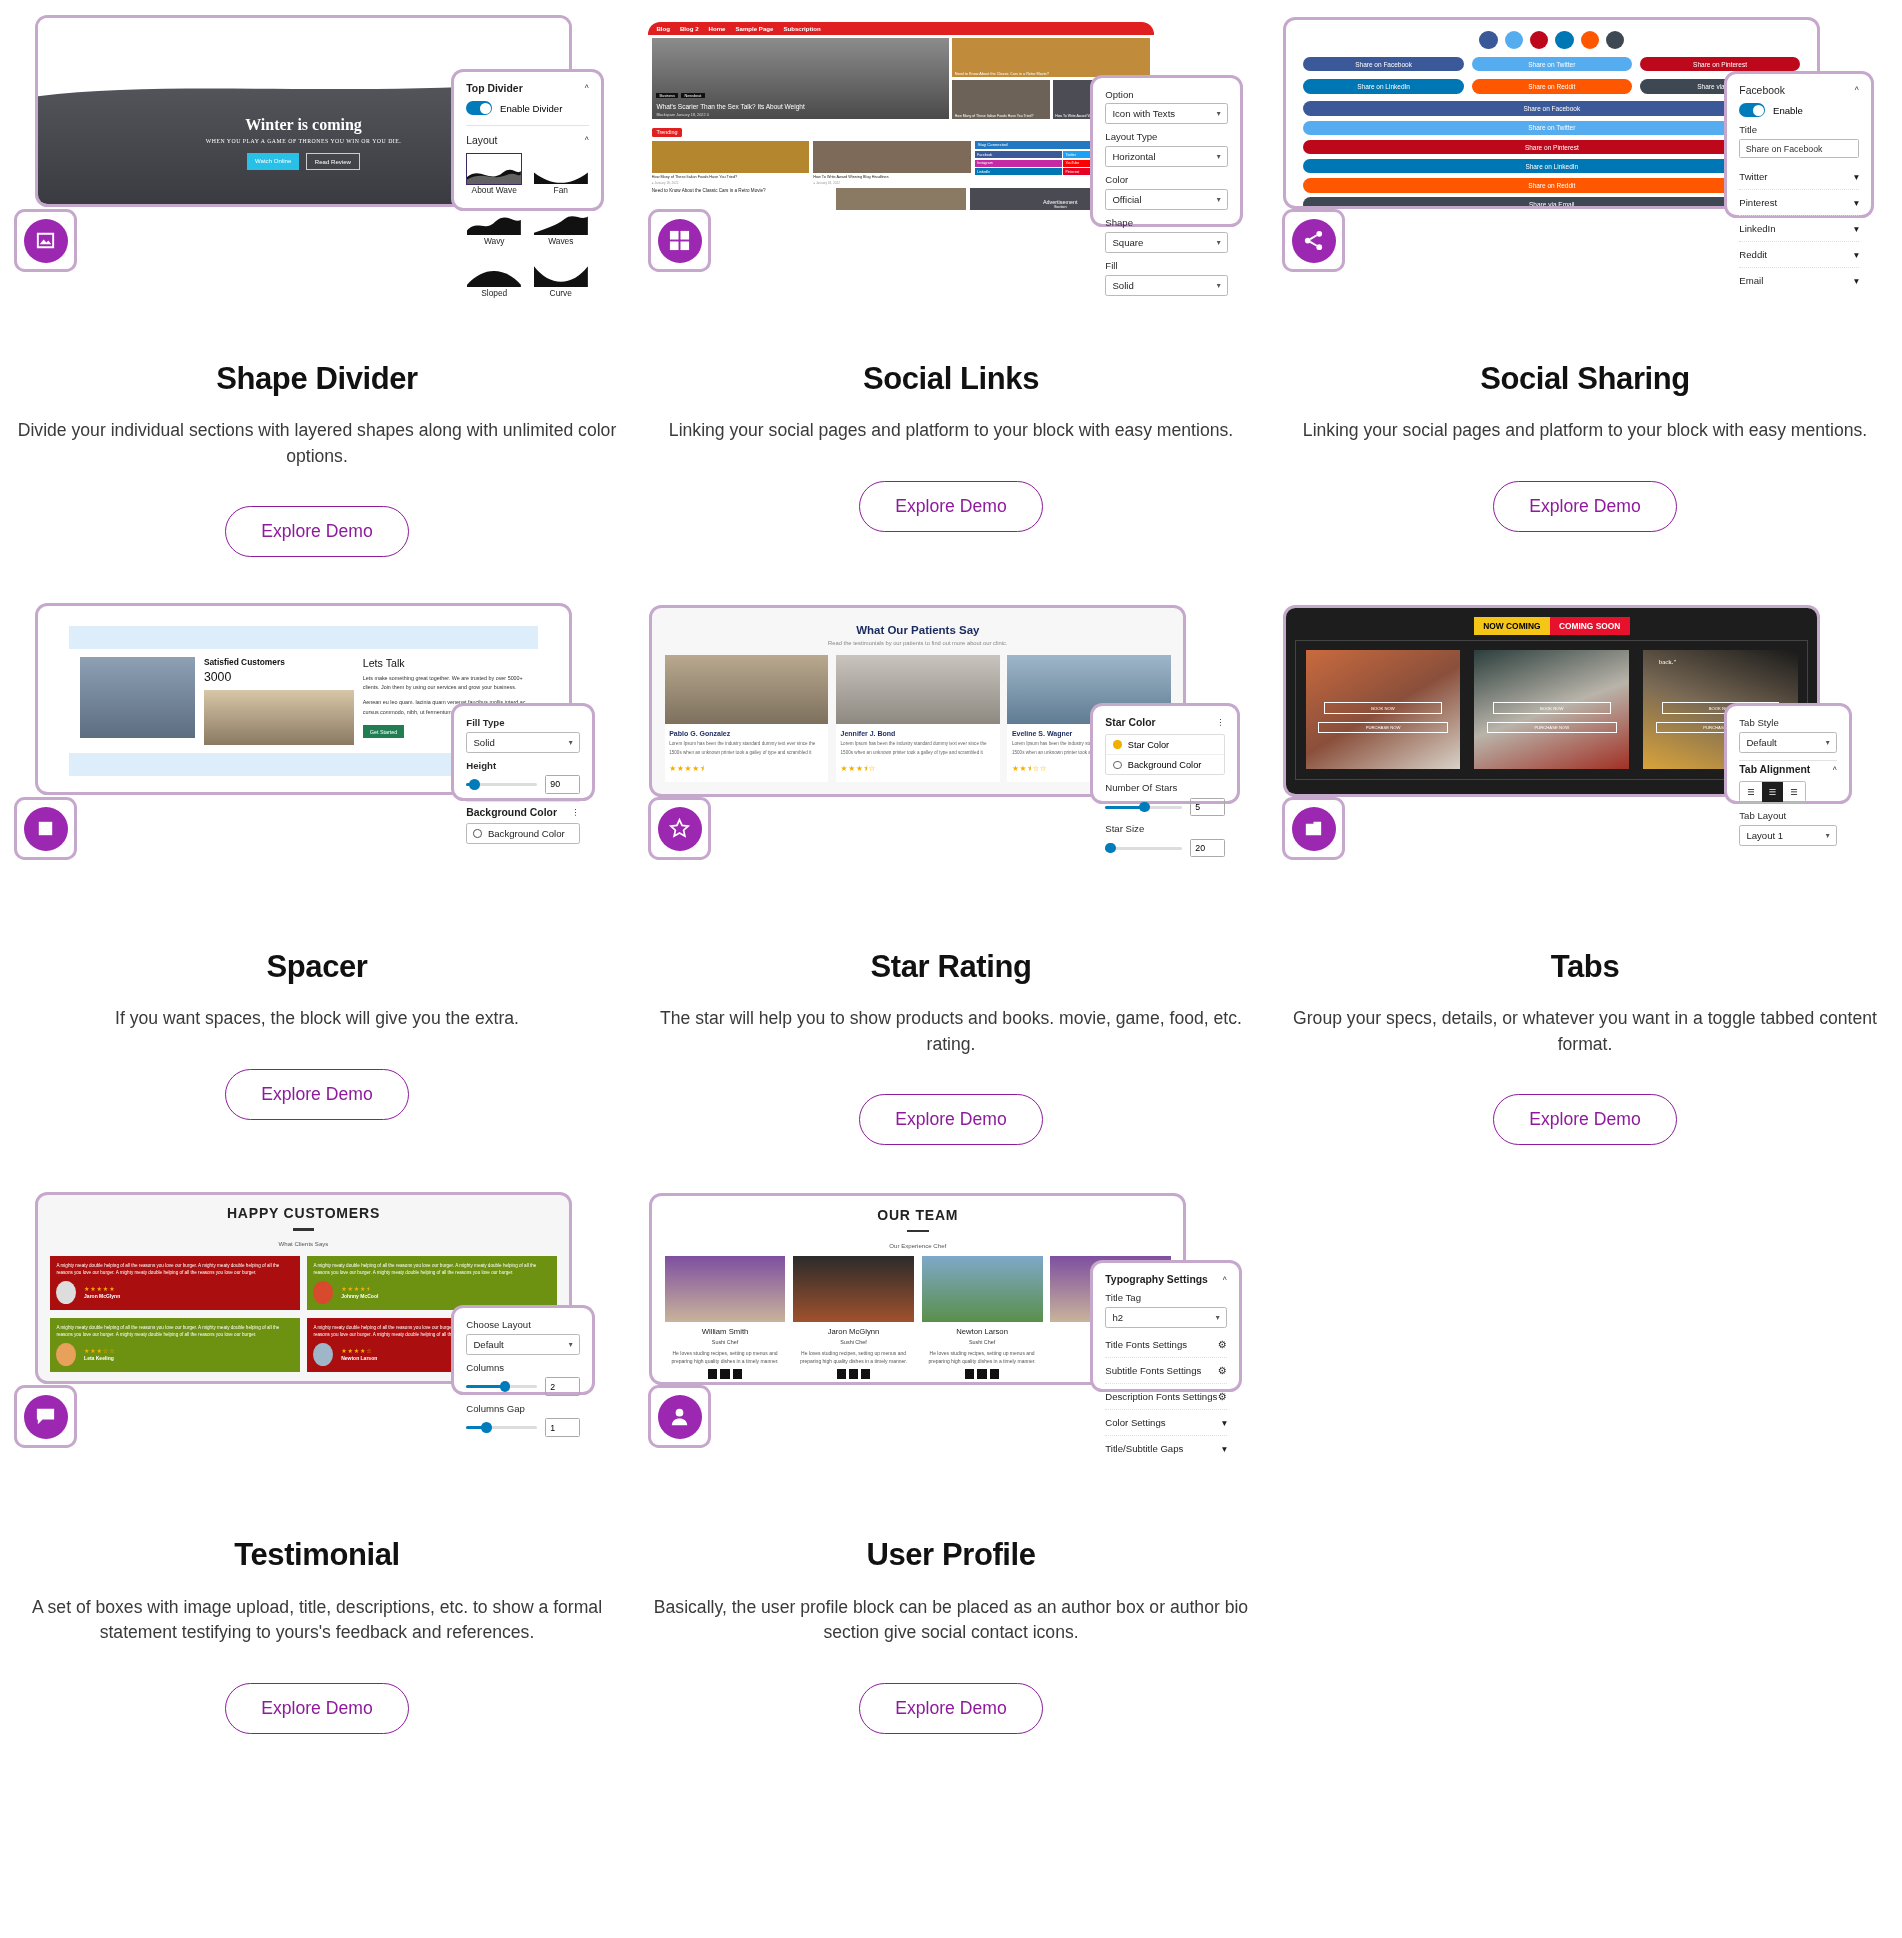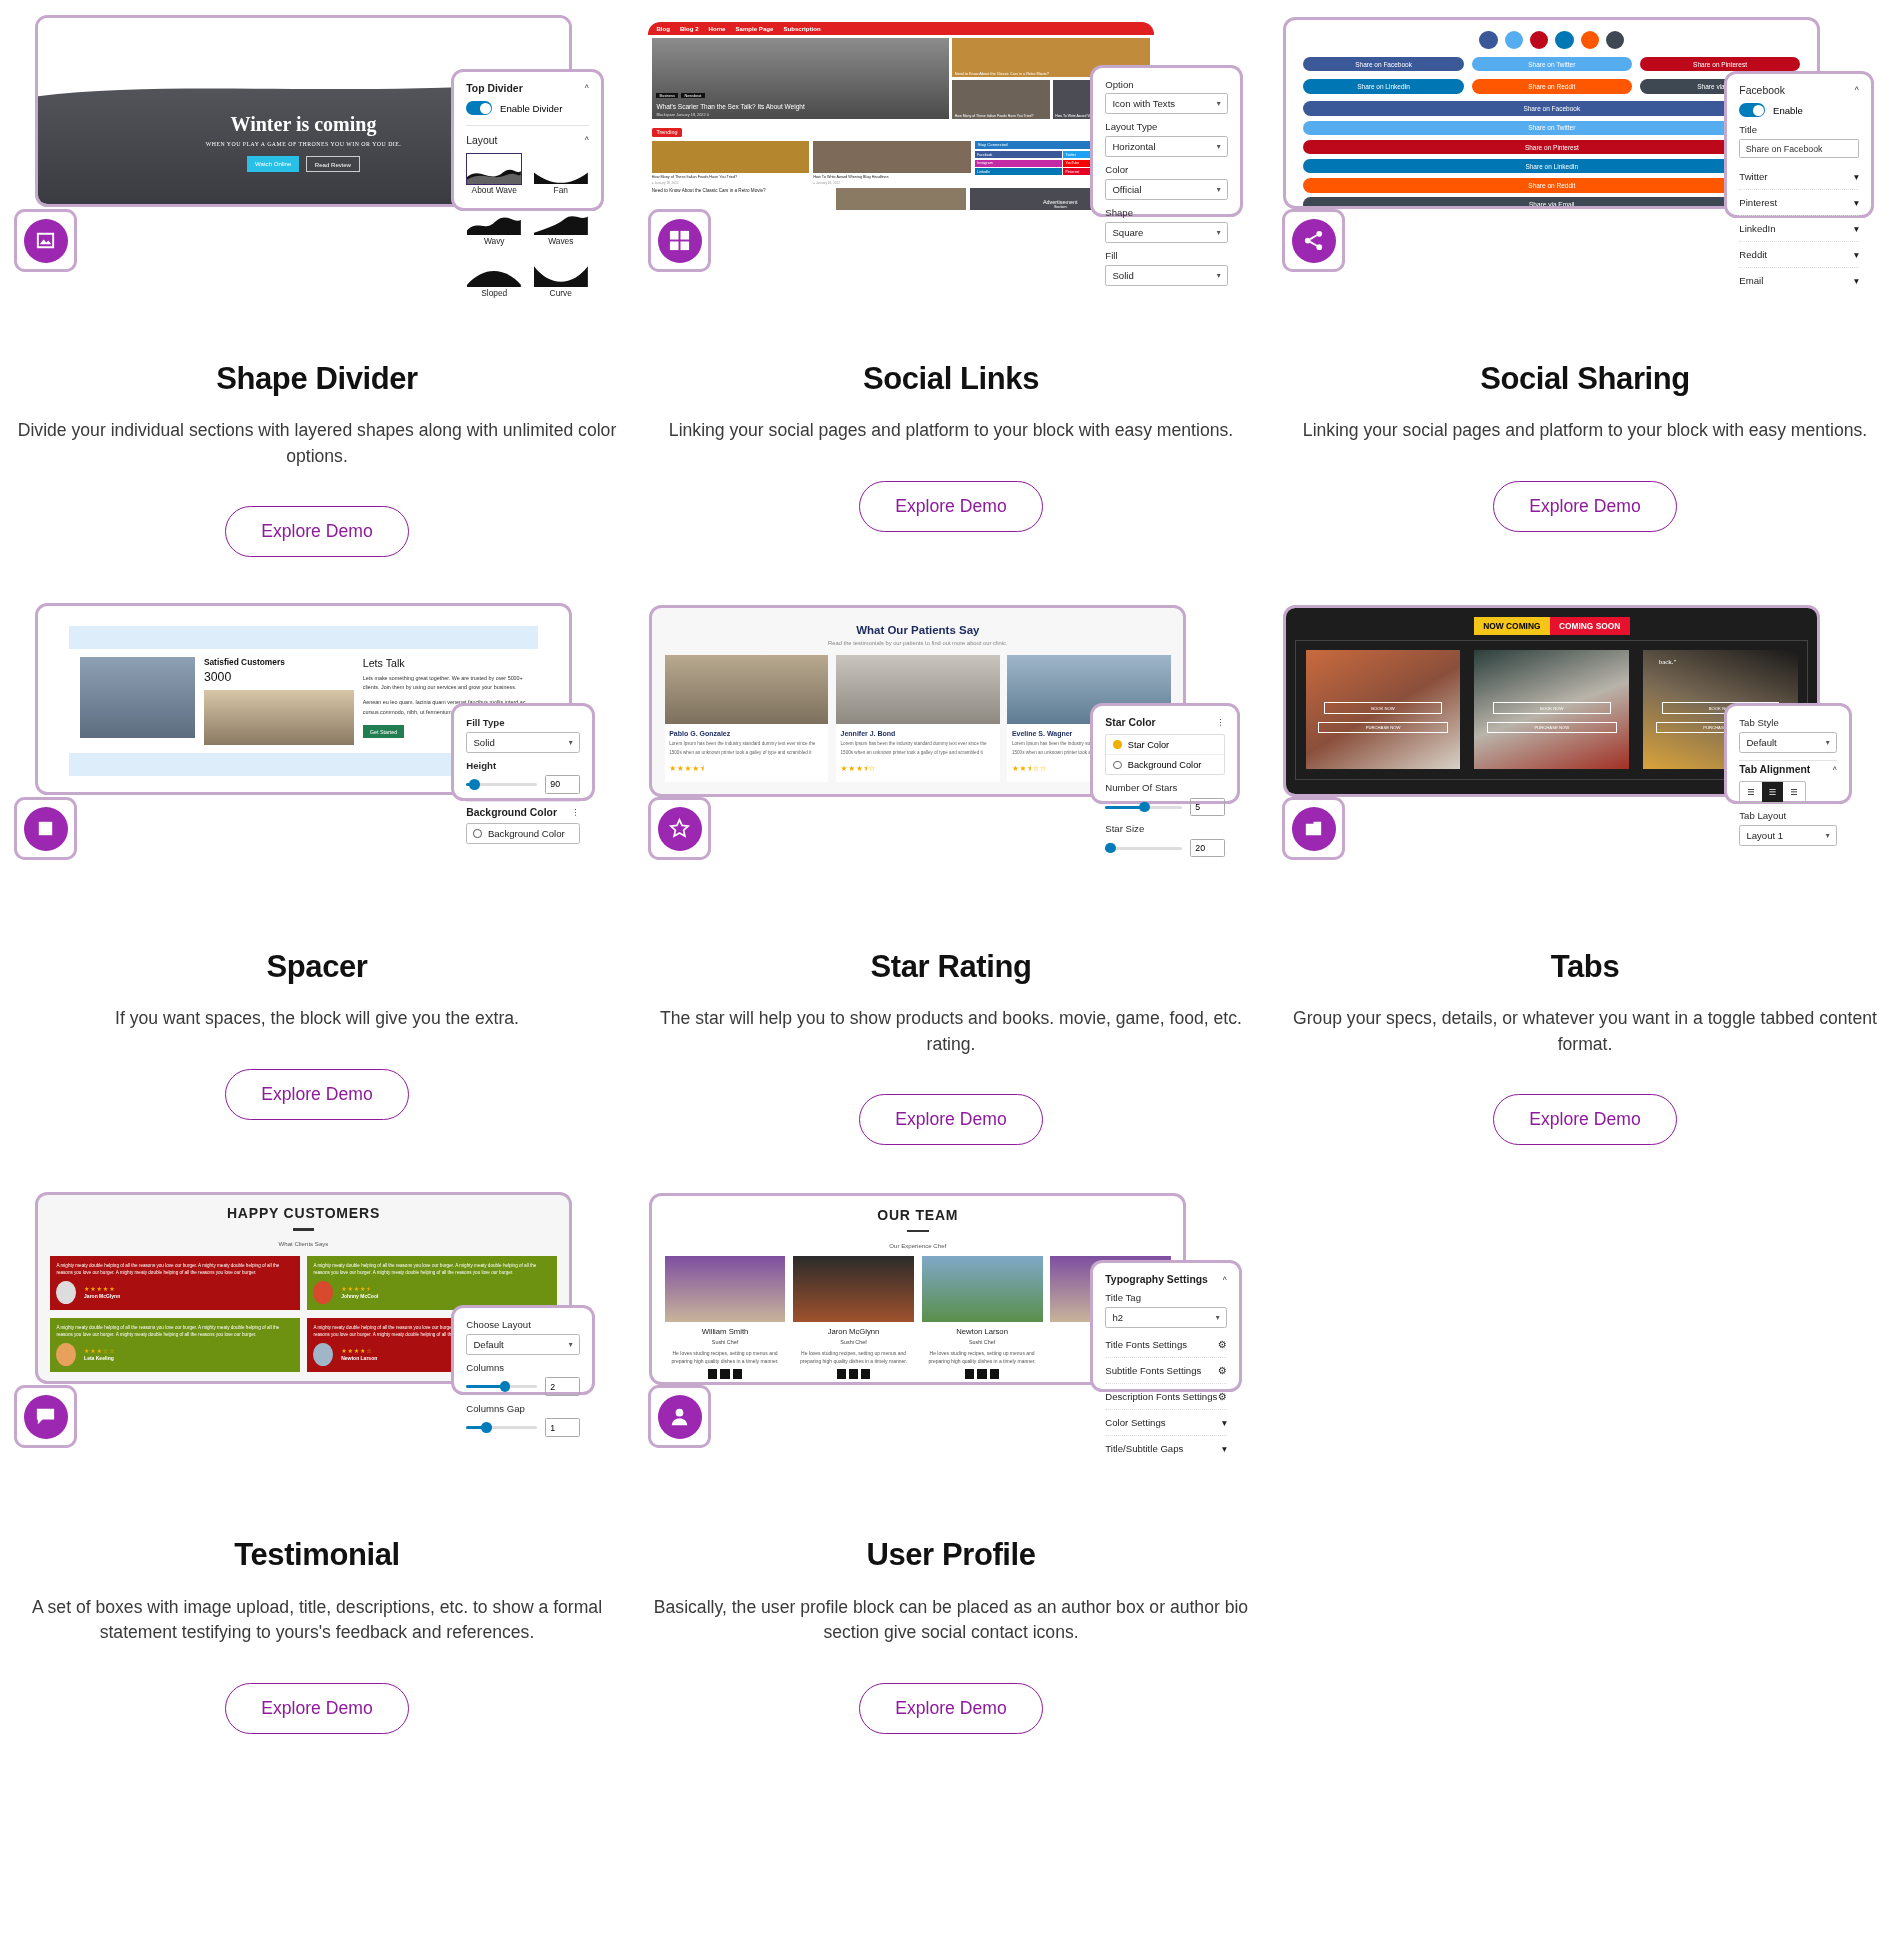--- a/index.html
+++ b/index.html
@@ -69,21 +69,21 @@
     padding:1.5px 4.6px;border-radius:1.5px;}
   .ssicons{display:flex;justify-content:center;gap:7px;padding-top:10.7px;}
   .ssicons i{width:18.4px;height:18.4px;border-radius:50%;display:inline-block;}
   .ssrow{display:flex;gap:7.7px;justify-content:center;margin-top:7.7px;}
   .ssbtn{height:14.6px;border-radius:7.7px;color:#fff;font-size:6.5px;
     display:flex;align-items:center;justify-content:center;flex:1;}
   .ssfull{height:14.6px;border-radius:7.7px;color:#fff;font-size:6.5px;
     display:flex;align-items:center;justify-content:center;margin:4.6px 17px 0;}
   .winter{position:relative;height:100%;background:linear-gradient(#55565c,#3a3b40);
     display:flex;flex-direction:column;align-items:center;justify-content:center;}
-  .winter h4{color:#fff;font-family:"Liberation Serif",serif;font-size:20px;}
+  .winter h4{color:#fff;font-family:"Liberation Serif",serif;font-size:16px;}
   .winter p{color:#fff;font-size:5.8px;letter-spacing:0.5px;margin-top:4.6px;
     font-family:"Liberation Serif",serif;}
   .winter .btns{display:flex;gap:7px;margin-top:9.2px;}
   .winter .b1{background:#29c0e8;color:#fff;font-size:6.1px;padding:3.8px 7.7px;}
   .winter .b2{border:0.8px solid #ccc;color:#fff;font-size:6.1px;padding:3.8px 7.7px;}
   .sp-band{background:#ddeefa;height:23px;}
   .sp-body{display:flex;gap:9.2px;padding:7.7px 10.7px;}
   .ph{background:#8fa3b5;}
   .starhdr{text-align:center;padding-top:16px;}
   .starhdr h5{color:#1b2a5e;font-size:11.5px;font-weight:700;}
@@ -281,21 +281,21 @@
         <div style="display:flex;gap:3.8px;padding:0 3.8px;">
           <div style="flex:1.1;font-size:4.6px;color:#222;">Need to Know About the Classic Cars in a Retro Movie?</div>
           <div style="flex:.8;height:31px;background:#8a7a63;"></div>
           <div style="flex:1.1;background:#4a4a52;color:#fff;font-size:5.4px;display:flex;flex-direction:column;align-items:center;justify-content:center;">
             <span>Advertisement</span>
             <span style="font-size:3.8px;">Section</span>
           </div>
         </div>
       </div>
 
-      <div class="panel" style="left:456px;top:65px;width:153px;height:152px;">
+      <div class="panel" style="left:456px;top:75px;width:153px;height:152px;">
         <div class="lbl" style="margin-top:0;">Option</div>
         <div class="sel">
             <span>Icon with Texts</span>
             <span class="chev">▾</span>
           </div>
         <div class="lbl">Layout Type</div>
         <div class="sel">
             <span>Horizontal</span>
             <span class="chev">▾</span>
           </div>

